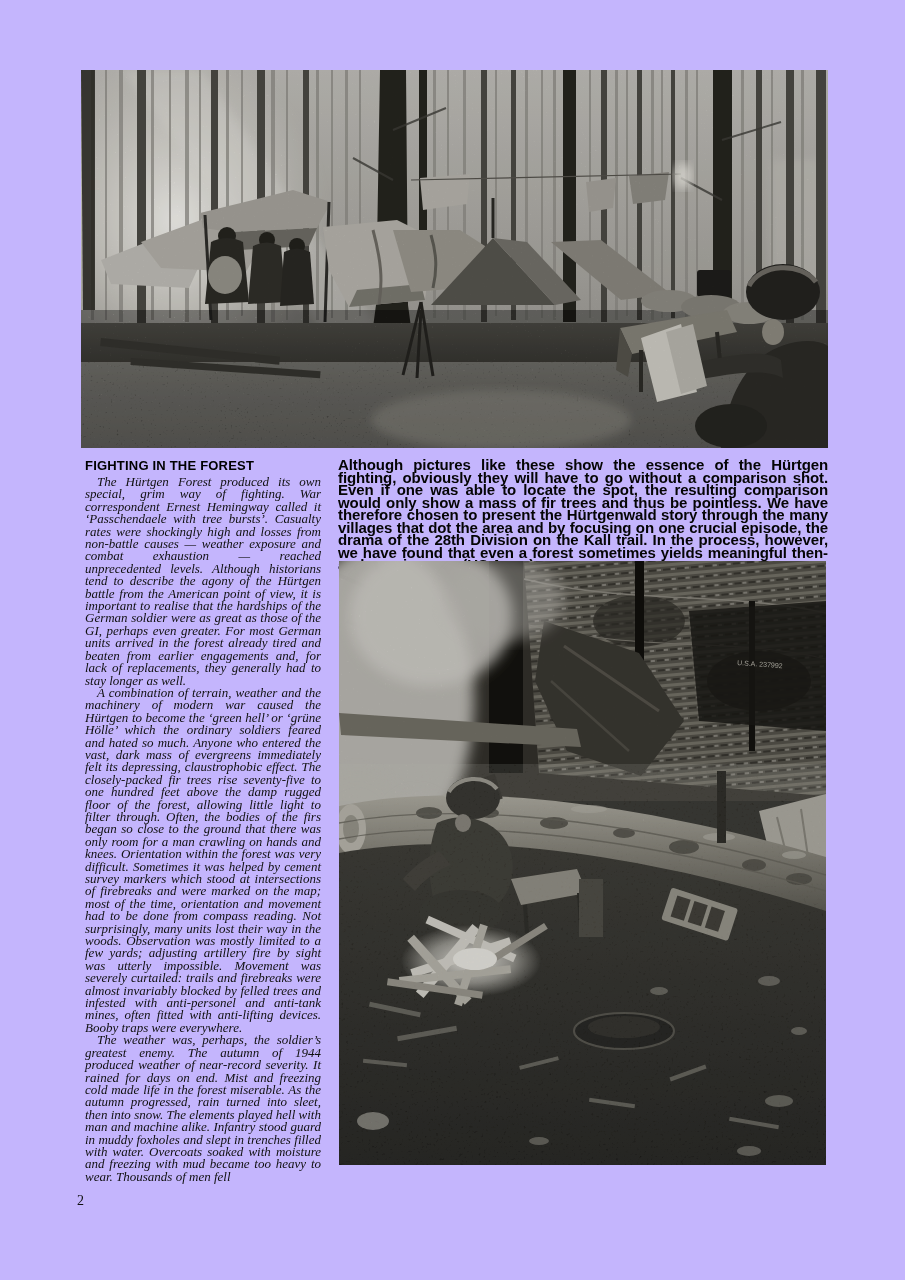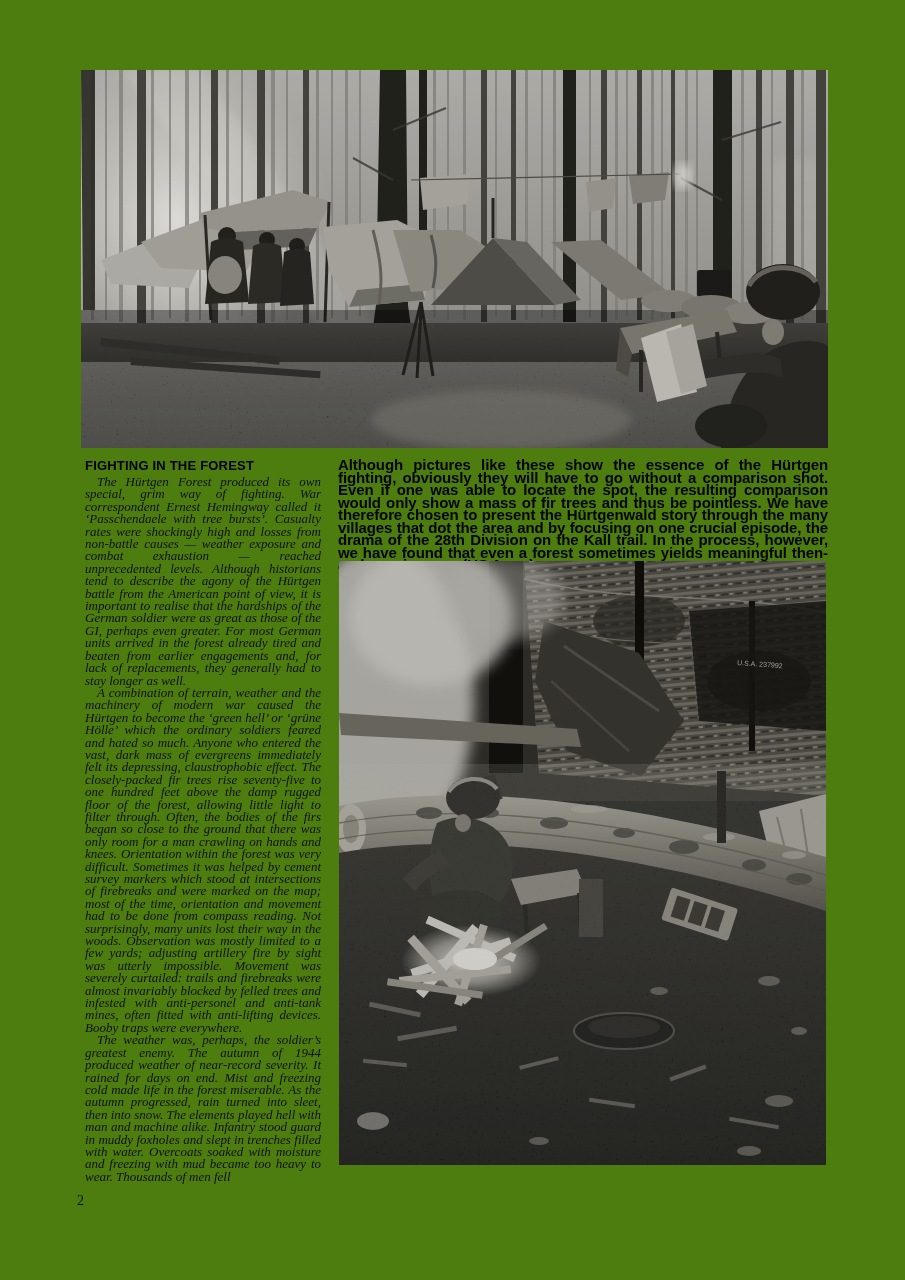--- a/index.html
+++ b/index.html
@@ -1,18 +1,18 @@
 <!DOCTYPE html>
 <html><head>
 <meta charset="utf-8">
 <style>
   html,body{margin:0;padding:0;background:#e8e8e6;}
   .page{
     position:relative;width:905px;height:1280px;margin:0 auto;
-    background:#4d7c0f;color:#0c0c0c;overflow:hidden;
+    background:#c4b5fd;color:#0c0c0c;overflow:hidden;
     font-family:"Liberation Serif",serif;
   }
   figure{margin:0;padding:0;}
   .photo1{position:absolute;left:81px;top:70px;width:747px;height:378px;}
   .photo2{position:absolute;left:339px;top:561px;width:487px;height:604px;}
   .photo1 svg,.photo2 svg{display:block;width:100%;height:100%;}
   .heading{
     position:absolute;left:85px;top:459px;width:240px;margin:0;
     font-family:"Liberation Sans",sans-serif;font-weight:bold;
     font-size:13px;line-height:14px;letter-spacing:.2px;color:#000;

